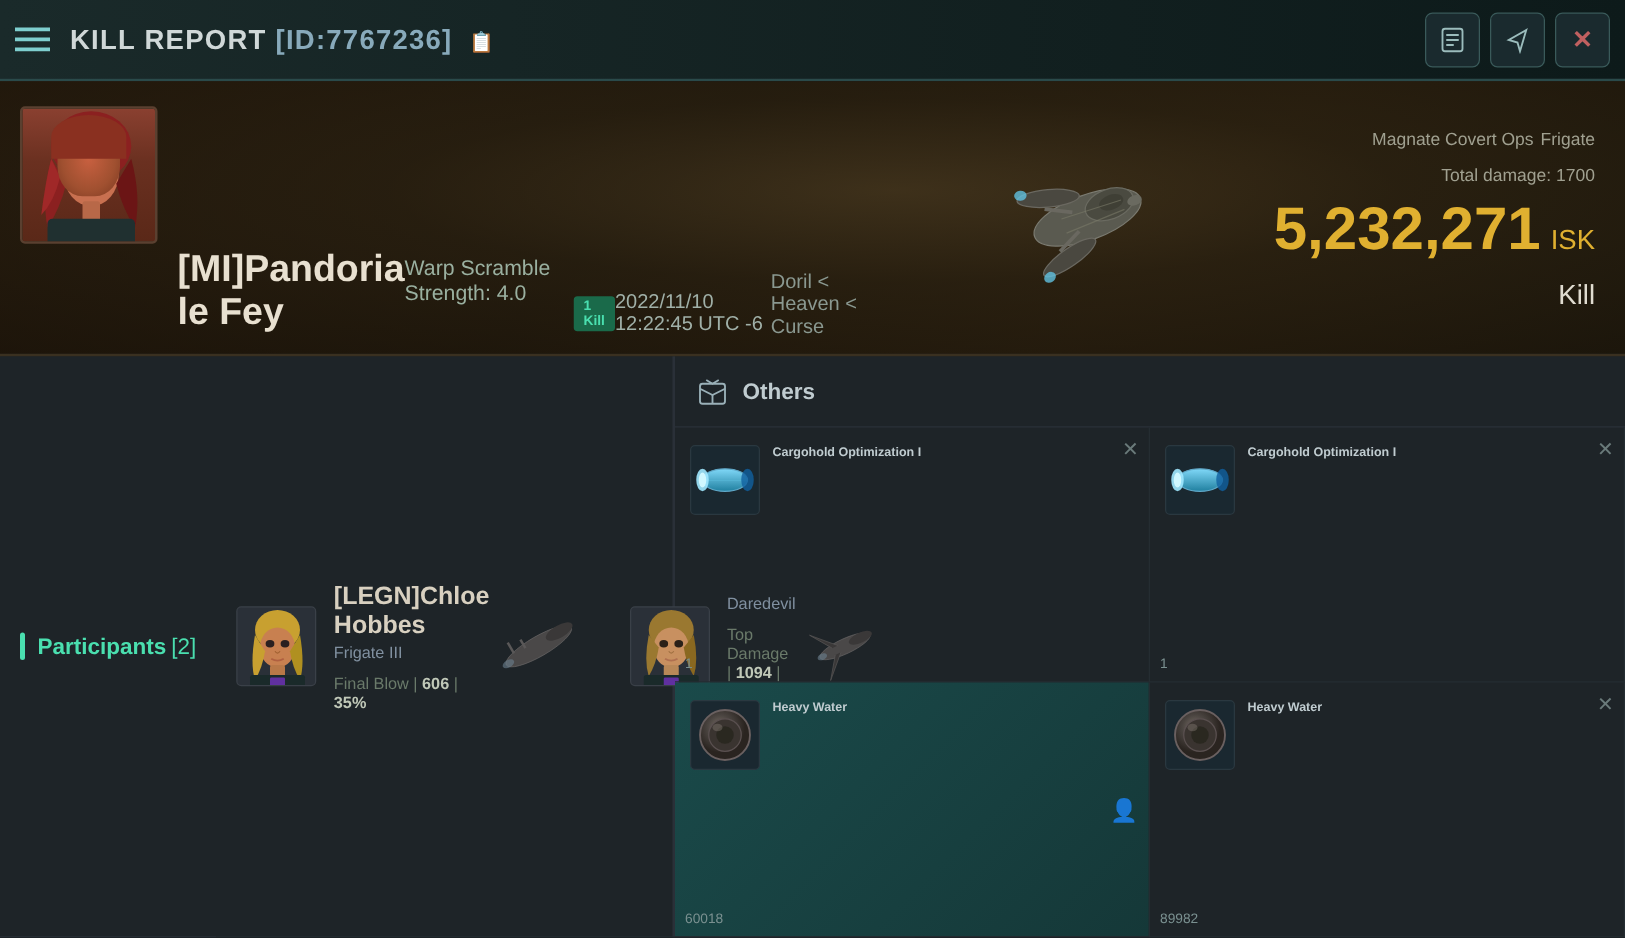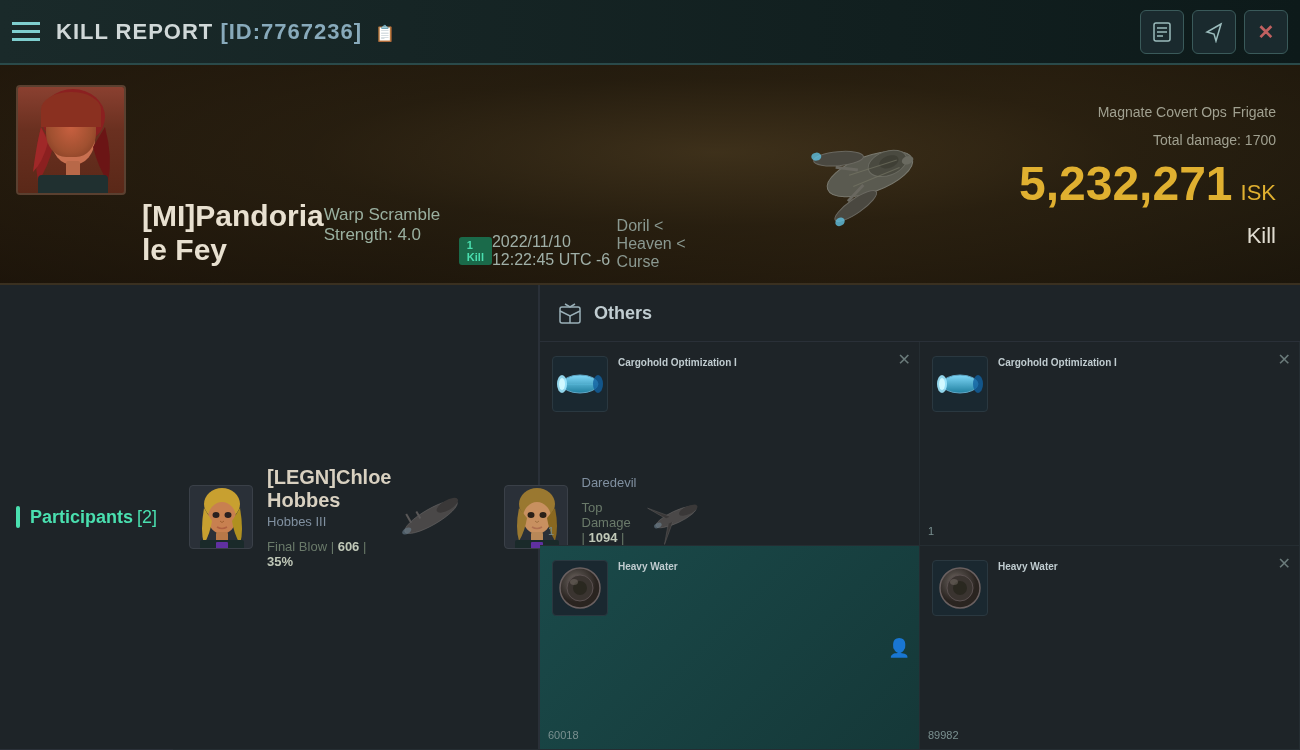--- a/index.html
+++ b/index.html
@@ -542,21 +542,21 @@
 
           <rect x="26" y="46" width="12" height="10" fill="#b87848" rx="2"></rect>
 
           <rect x="10" y="54" width="44" height="12" fill="#1a2a2a" rx="2"></rect>
 
           <rect x="26" y="56" width="12" height="8" fill="#6030a0" rx="1"></rect>
         </svg>
       </div>
       <div class="participant-details">
         <div class="participant-name">[LEGN]Chloe Hobbes</div>
-        <div class="participant-ship">Hobbes III</div>
+        <div class="participant-ship">Frigate III</div>
         <div class="participant-stats">
           <span class="stat-label">Final Blow</span>
           <span style="color:#6a7a6a;"> | </span>
           <span class="stat-val">606</span>
           <span style="color:#6a7a6a;"> | </span>
           <span class="stat-val">35%</span>
         </div>
       </div>
       <div class="ship-silhouette">
         <svg width="75" height="55" viewBox="0 0 75 55">

